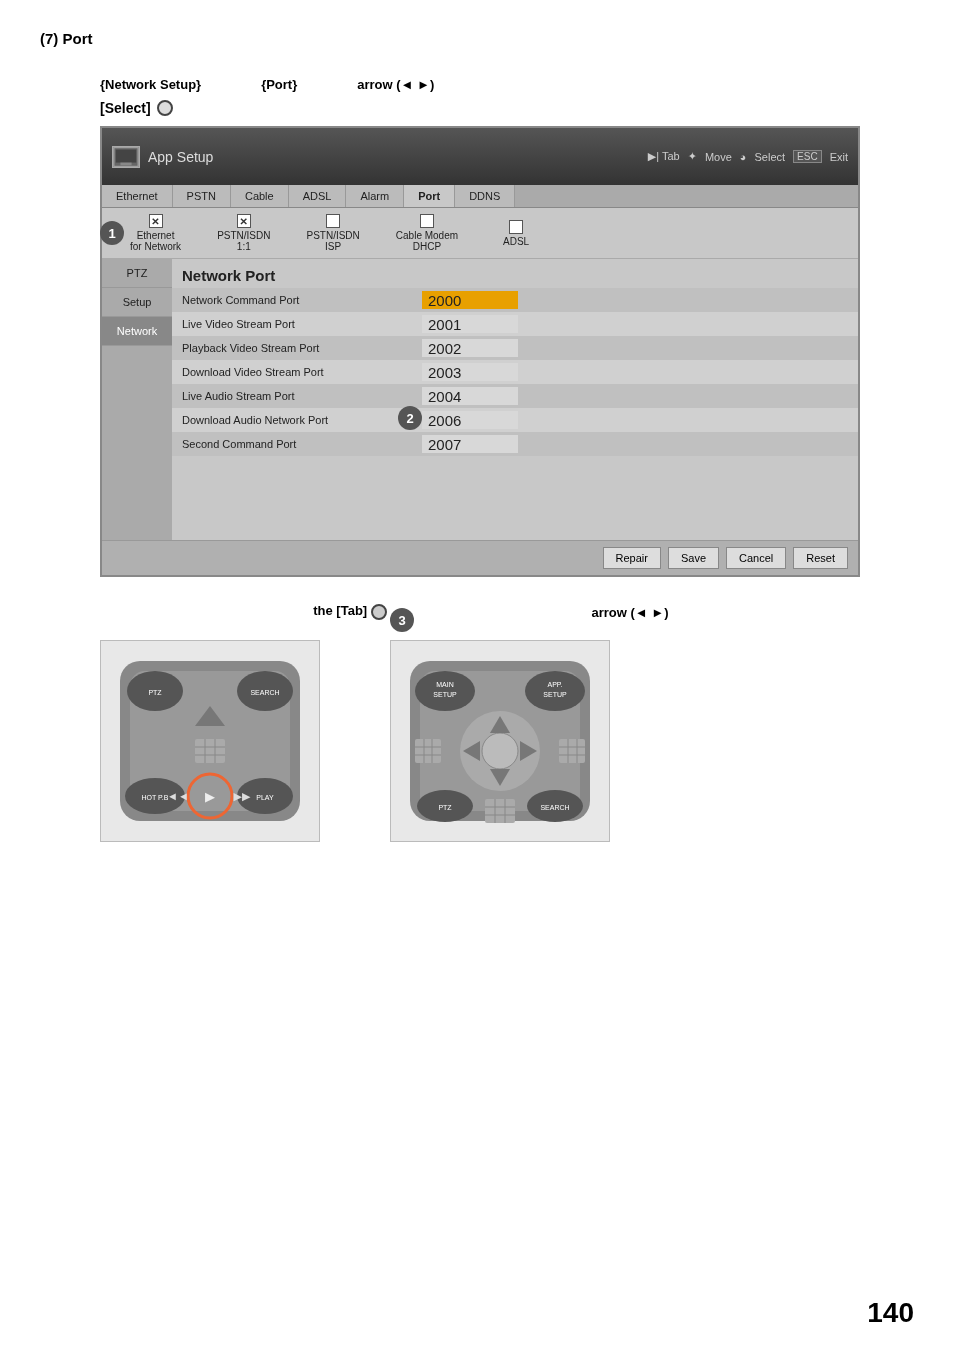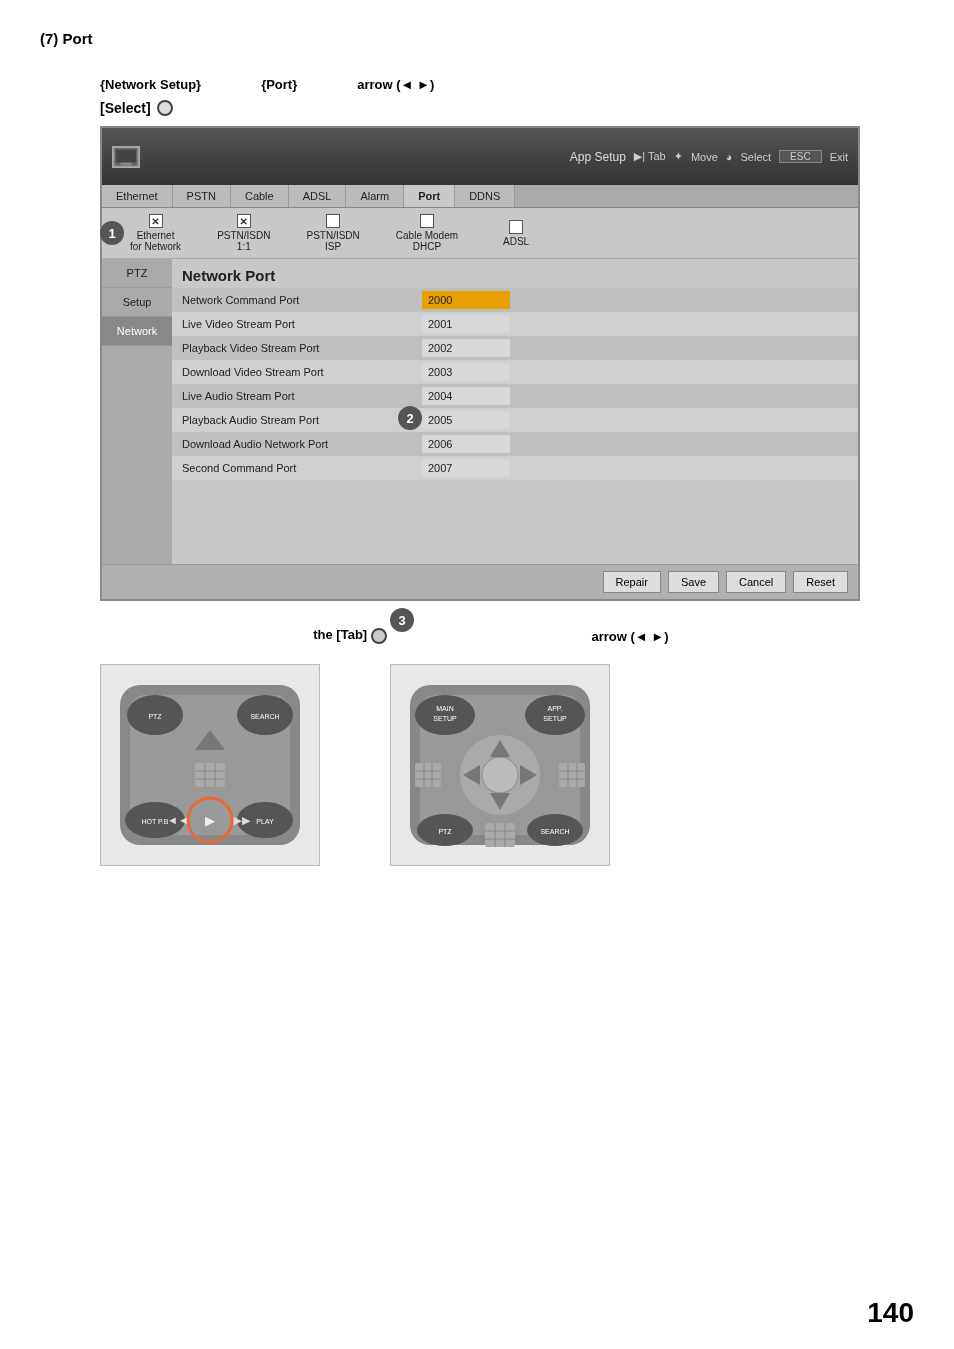--- a/index.html
+++ b/index.html
@@ -84,24 +84,23 @@
       background: #888;
       border: 1px solid #aaa;
       font-size: 10px;
       color: #fff;
       display: flex;
       align-items: center;
       justify-content: center;
     }
 
     .panel-header-title {
-      font-size: 12px;
+      font-size: 14px;
       color: #ddd;
       flex: 1;
-      text-align: right;
     }
 
     .panel-header-controls {
       display: flex;
       align-items: center;
       gap: 4px;
       font-size: 11px;
       color: #ccc;
     }
 
@@ -226,22 +225,22 @@
       width: 220px;
       font-size: 11px;
       color: #222;
     }
 
     .port-input {
       background: #e8a000;
       color: #222;
       border: none;
       padding: 2px 6px;
-      font-size: 11px;
-      width: 88px;
+      font-size: 15px;
+      width: 96px;
       height: 18px;
     }
 
     .port-input.normal {
       background: #d8d8d8;
     }
 
     
     .bottom-buttons {
       display: flex;
@@ -358,21 +357,21 @@
             <rect x="8" y="17" width="12" height="3" fill="#888"></rect>
           </svg>
         </div>
         <span class="panel-header-title">App Setup</span>
         <div class="panel-header-controls">
           <span>▶| Tab</span>
           <span style="margin: 0 4px;">✦</span>
           <span>Move</span>
           <span style="margin: 0 4px;">◕</span>
           <span>Select</span>
-          <span style="margin: 16px 4px; background:#555; padding: 0 10px; border:1px solid #888; font-size:10px;">ESC</span>
+          <span style="margin: 16px 4px; background:#555; padding: 0 3px; border:1px solid #888; font-size:10px;">ESC</span>
           <span>Exit</span>
         </div>
       </div>
 
       <div class="tabs-row">
         <div class="tab-item">Ethernet</div>
         <div class="tab-item">PSTN</div>
         <div class="tab-item">Cable</div>
         <div class="tab-item">ADSL</div>
         <div class="tab-item">Alarm</div>
@@ -428,24 +427,20 @@
           </div>
           <div class="port-row">
             <span class="port-label">Download Video Stream Port</span>
             <input class="port-input normal" value="2003" style="">
           </div>
           <div class="port-row">
             <span class="port-label">Live Audio Stream Port</span>
             <input class="port-input normal" value="2004" style="">
           </div>
           <div class="port-row">
-            <span class="port-label">Playback Audio Stream Port</span>
-            <input class="port-input normal" value="2005" style="">
-          </div>
-          <div class="port-row">
             <span class="port-label">Download Audio Network Port</span>
             <input class="port-input normal" value="2006" style="">
           </div>
           <div class="port-row">
             <span class="port-label">Second Command Port</span>
             <input class="port-input normal" value="2007" style="">
           </div>
 
           <div class="empty-rows"></div>
         </div>

